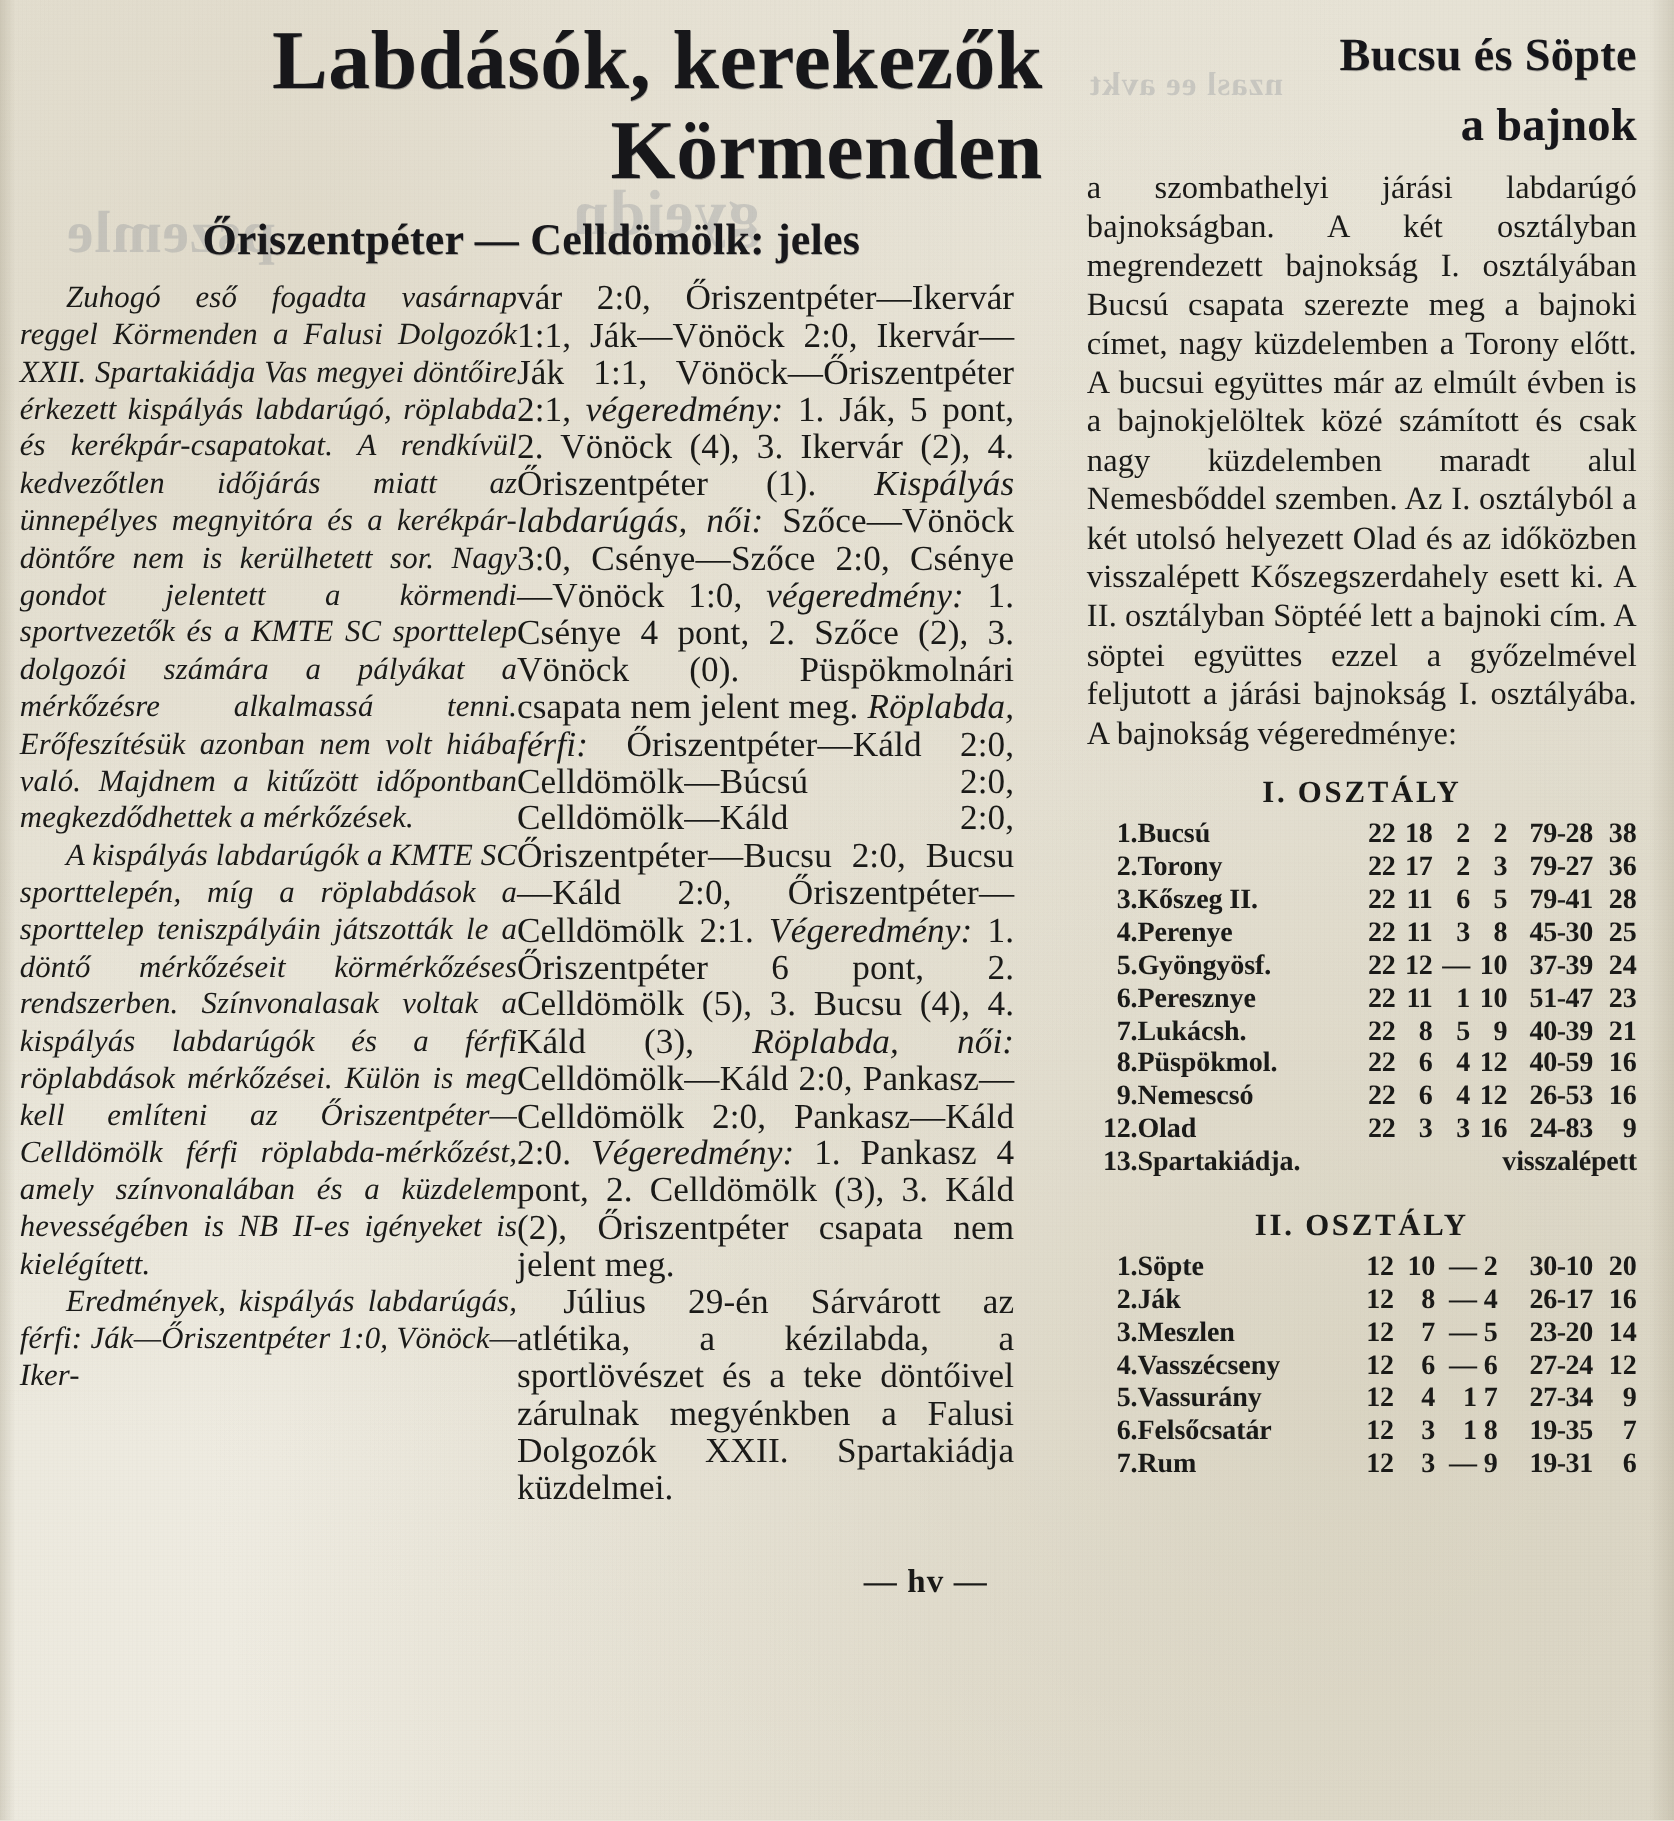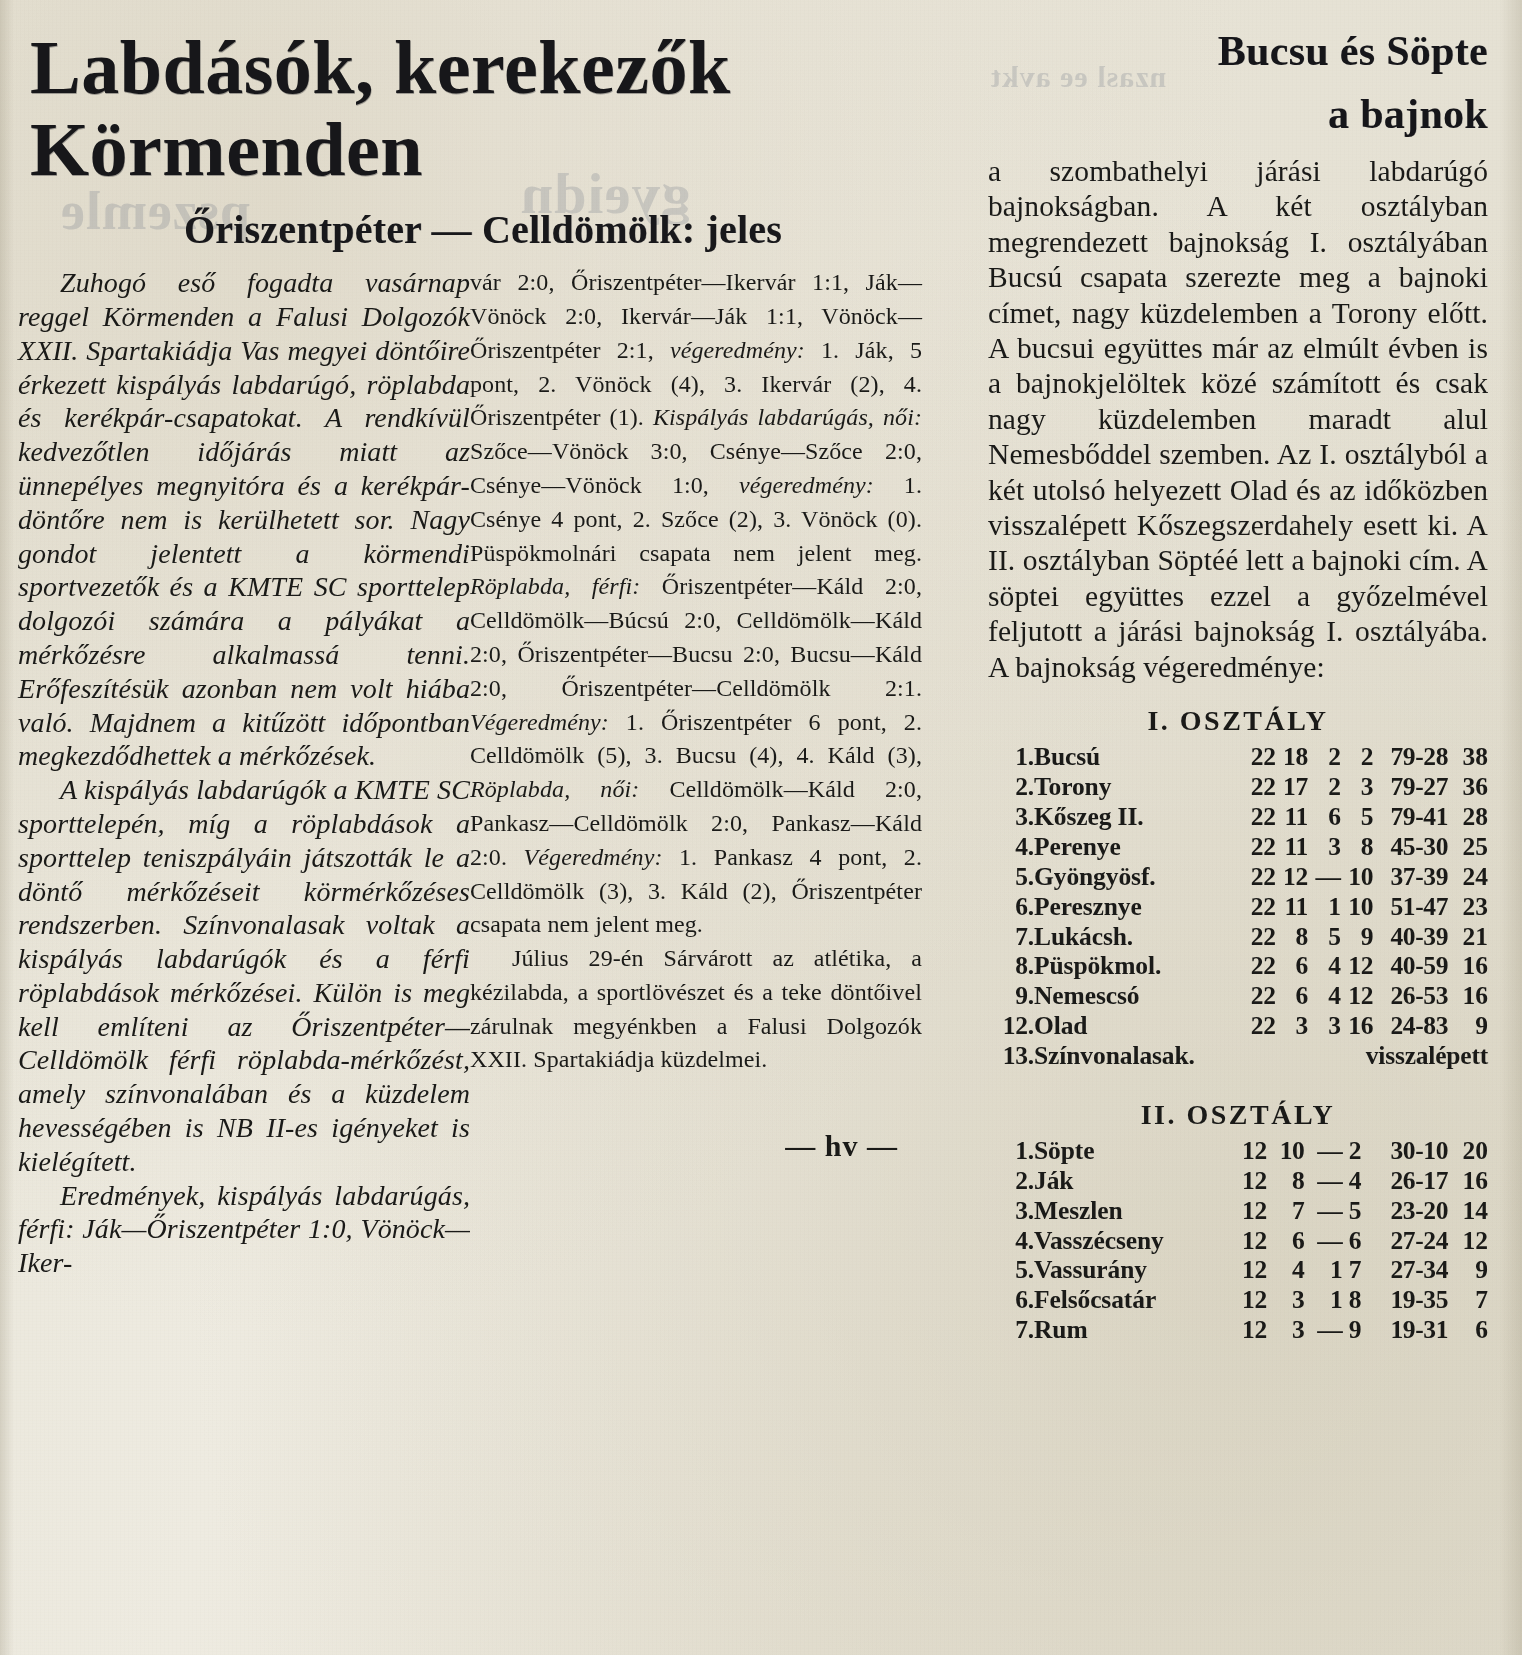--- a/index.html
+++ b/index.html
@@ -54,28 +54,28 @@
   }
 
   
   .article-left {
     position: absolute;
     left: 18px;
     top: 14px;
     width: 930px;
   }
   .headline {
-    text-align: left;
+    text-align: right;
     font-family: "Liberation Serif", "DejaVu Serif", serif;
     font-weight: bold;
     font-size: 76px;
     line-height: 1.08;
     letter-spacing: 0.5px;
     color: #17171a;
-    margin: 12px;
+    margin: 0;
     text-shadow: 0.5px 0.5px 0 rgba(30,30,35,0.35);
   }
   .headline .l2 { display: block; }
   .subhead {
     text-align: center;
     font-weight: bold;
     font-size: 40px;
     line-height: 1.1;
     margin: 18px 0 14px 0;
     letter-spacing: 0.2px;
@@ -100,21 +100,21 @@
   }
   .col p + p { margin-top: 0; }
   .col-a p {
     font-style: italic;
     font-size: 28px;
     line-height: 33.8px;
     letter-spacing: 0.1px;
   }
   .indent { text-indent: 42px; }
   .col-b p {
-    font-size: 24px;
+    font-size: 32px;
     line-height: 33.8px;
     letter-spacing: 0.1px;
   }
   .col-b i { font-style: italic; }
   .signoff {
     text-align: right;
     font-weight: bold;
     font-size: 30px;
     margin-top: 52px;
     padding-right: 24px;
@@ -368,21 +368,21 @@
             <td class="team">Olad</td>
             <td class="num">22</td>
             <td class="num">3</td>
             <td class="num">3</td>
             <td class="num">16</td>
             <td class="gf">24-83</td>
             <td class="pts">9</td>
           </tr>
           <tr>
             <td class="rank">13.</td>
-            <td class="team">Színvonalasak.</td>
+            <td class="team">Spartakiádja.</td>
             <td class="note" colspan="6">visszalépett</td>
           </tr>
         </tbody>
       </table>
     </div>
 
     <div class="table-block" style="margin-top:28px;">
       <div class="table-title">II. OSZTÁLY</div>
       <table class="standings">
         <tbody>

